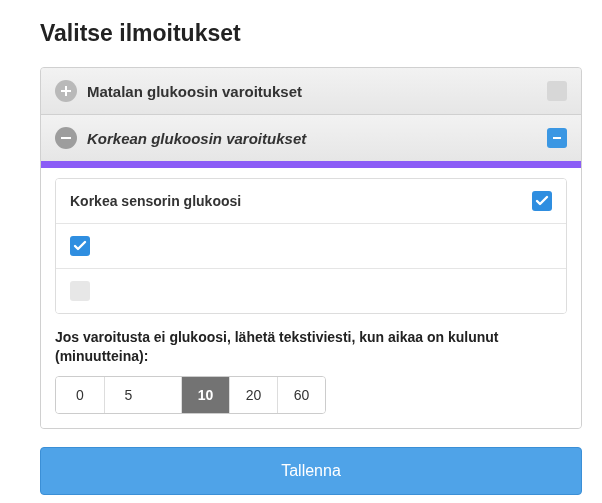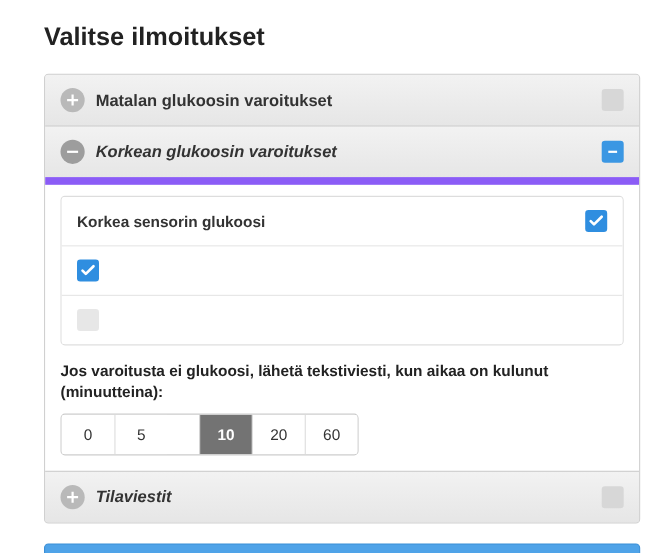--- a/index.html
+++ b/index.html
@@ -207,27 +207,16 @@
       <div class="segmented">
         <div class="seg">0</div>
         <div class="seg">5</div>
         <div class="seg selected">10</div>
         <div class="seg">20</div>
         <div class="seg">60</div>
       </div>
     </div>
   </div>
 
-  <div class="accordion-item">
-    <div class="accordion-header">
-      <span class="icon-circle icon-plus">
-        <svg width="12" height="12" viewBox="0 0 12 12">
-            <path d="M5 1h2v10H5zM1 5h10v2H1z" fill="#fff"></path>
-          </svg>
-      </span>
-      <span class="title">Tilaviestit</span>
-      <span class="state-box disabled"></span>
-    </div>
-  </div>
 
 </div>
 
 <button class="save-btn">Tallenna</button>
 
 </body></html>

